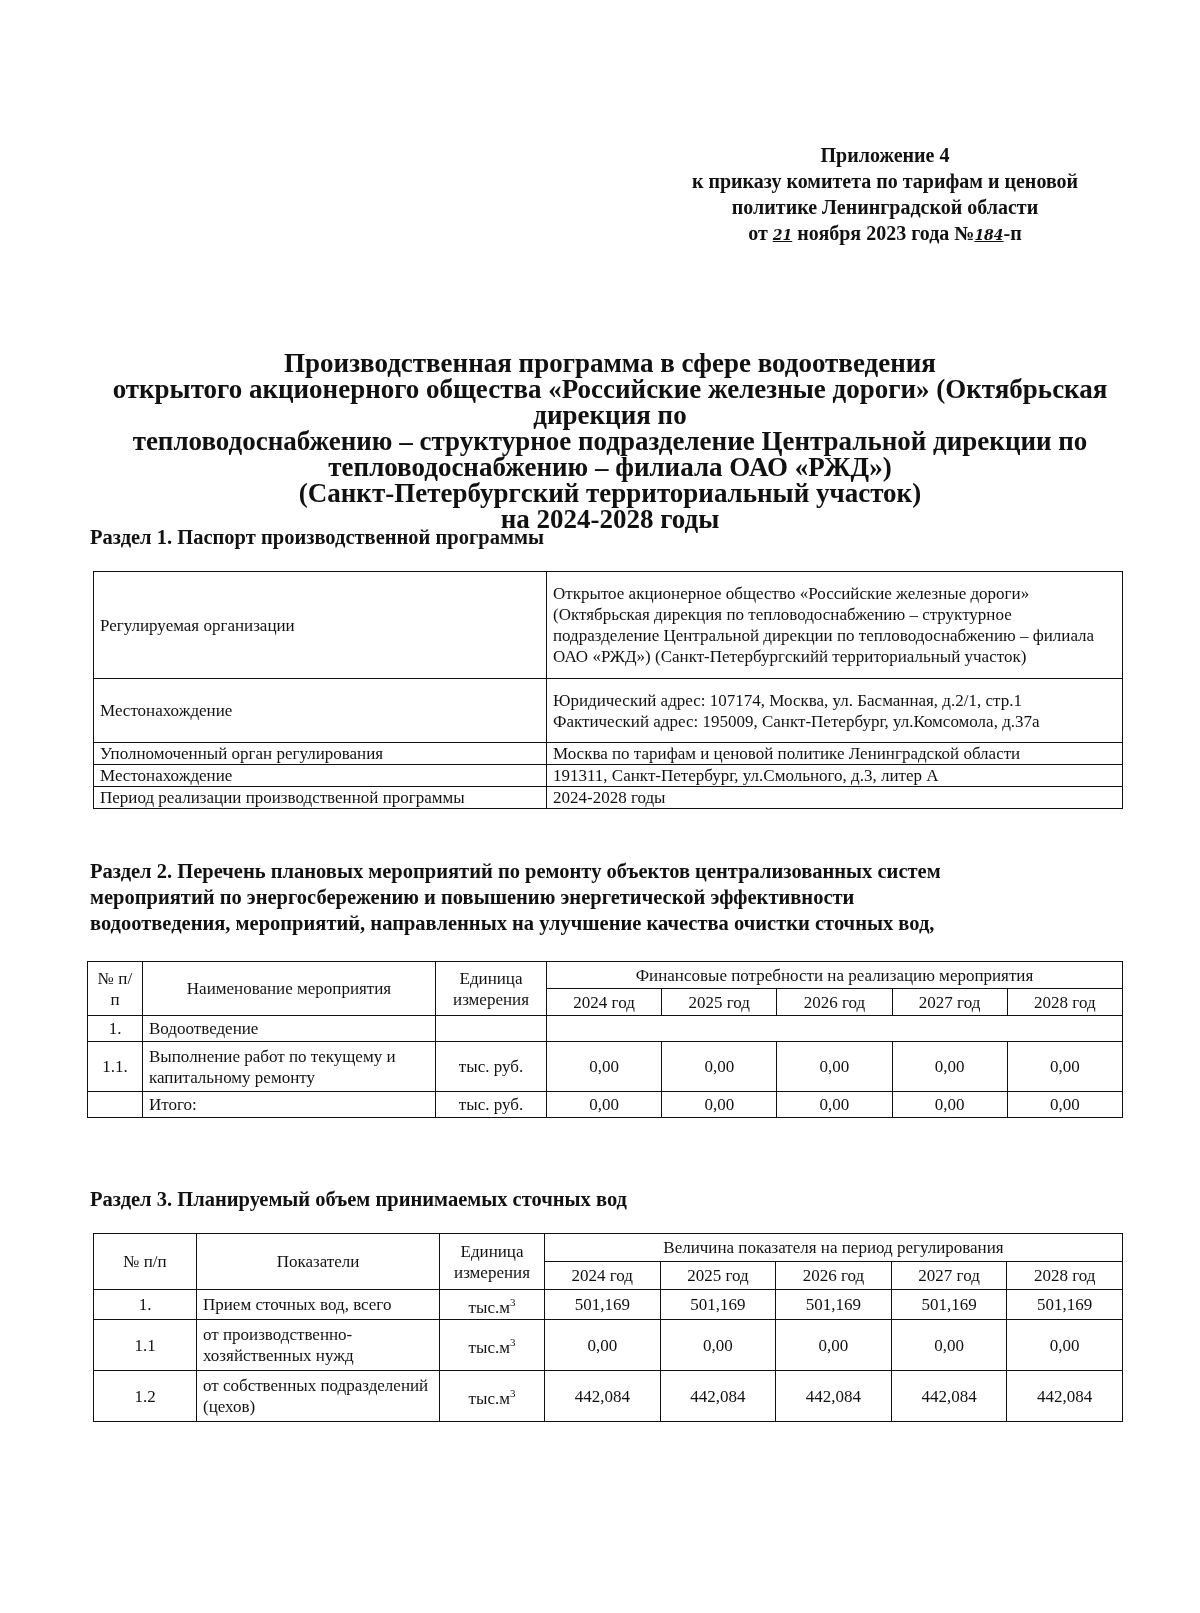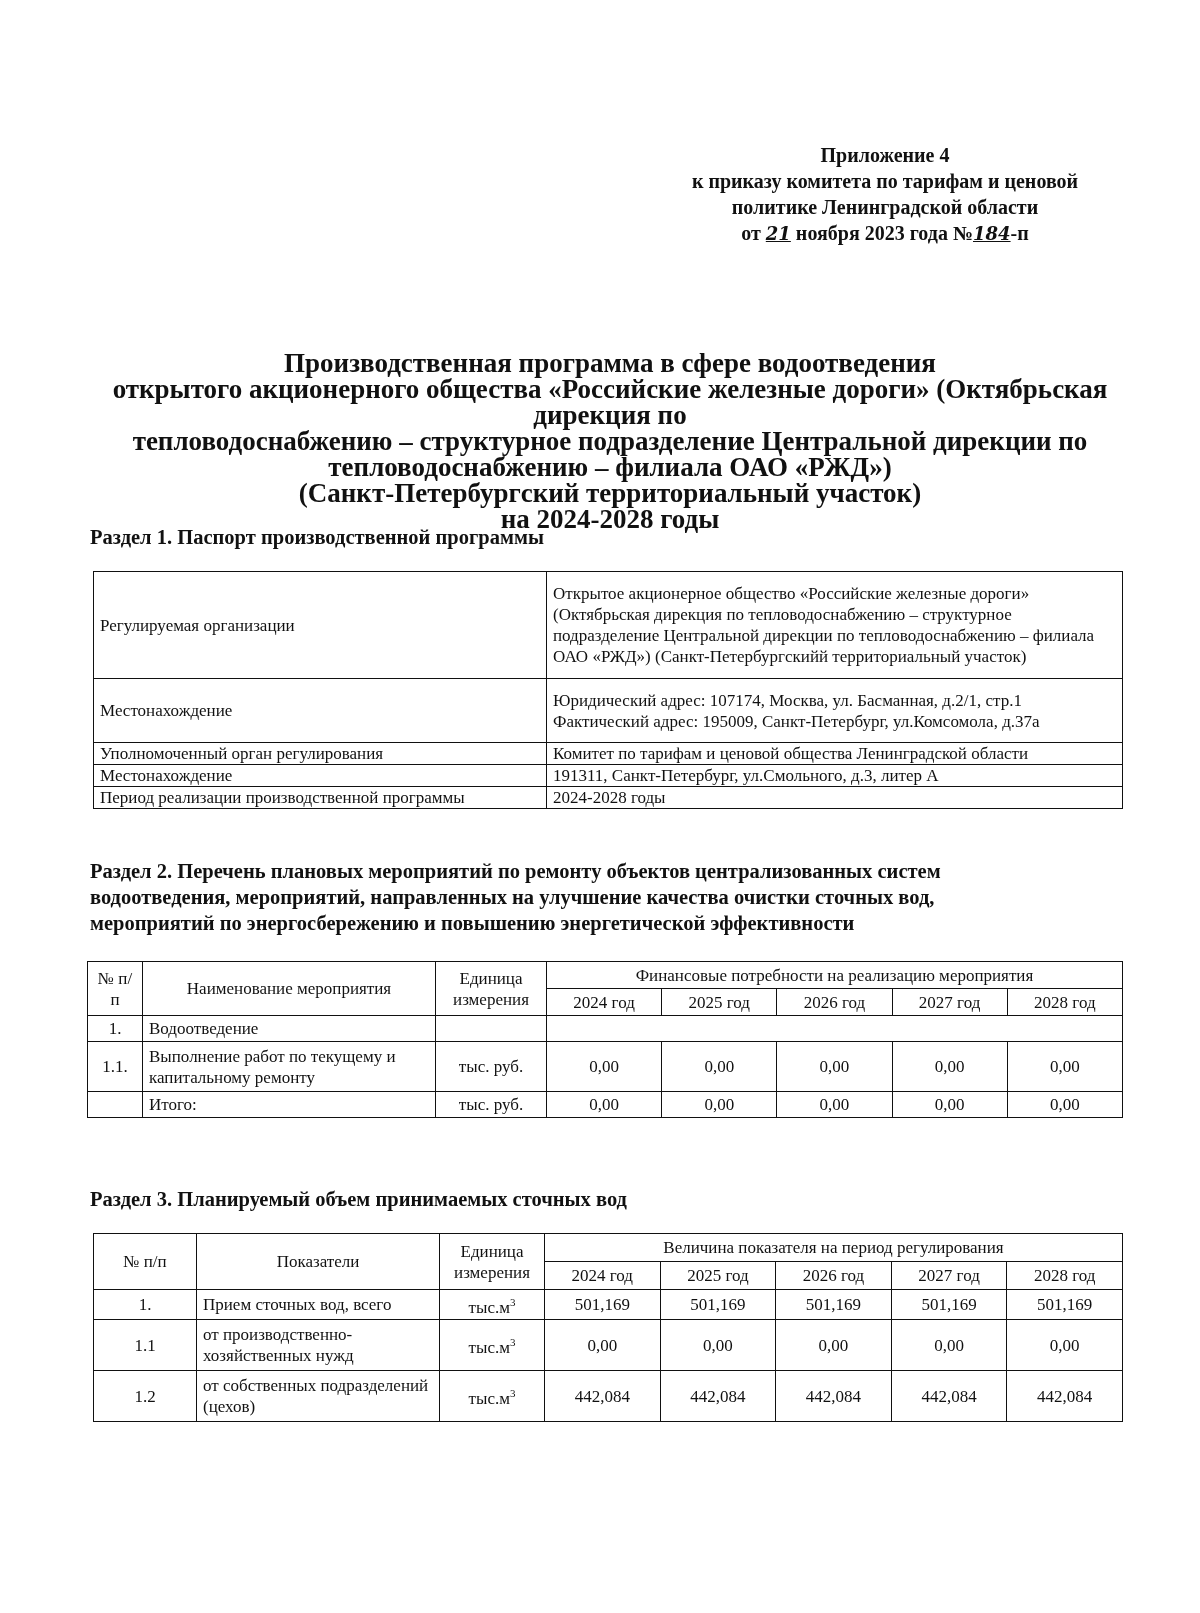--- a/index.html
+++ b/index.html
@@ -4,21 +4,21 @@
 <style>
   html, body { margin: 0; padding: 0; background: #ffffff; }
   body {
     width: 1200px; height: 1613px; position: relative; overflow: hidden;
     font-family: "Liberation Serif", "DejaVu Serif", serif; color: #111;
   }
   .appendix {
     position: absolute; left: 650px; top: 142px; width: 470px;
     text-align: center; font-size: 20px; line-height: 26px; font-weight: bold;
   }
-  .hw { font-style: italic; text-decoration: underline; font-family: "DejaVu Serif", serif; font-size: 18px; }
+  .hw { font-style: italic; text-decoration: underline; font-family: "DejaVu Serif", serif; font-size: 14px; }
   .title {
     position: absolute; left: 90px; top: 350px; width: 1040px;
     text-align: center; font-weight: bold; font-size: 27px; line-height: 26px;
   }
   .section-head {
     position: absolute; left: 90px; width: 1040px;
     font-weight: bold; font-size: 20.5px; line-height: 26px;
   }
   table { border-collapse: collapse; position: absolute; font-size: 17px; }
   td, th { border: 1.5px solid #111; padding: 0 6px; font-weight: normal; }
@@ -62,37 +62,37 @@
       <tr style="height:107px">
     <td class="k">Регулируемая организации</td>
     <td>Открытое акционерное общество «Российские железные дороги» (Октябрьская дирекция по тепловодоснабжению – структурное подразделение Центральной дирекции по тепловодоснабжению – филиала ОАО «РЖД») (Санкт-Петербургскийй территориальный участок)</td>
   </tr>
   <tr style="height:64px">
     <td class="k">Местонахождение</td>
     <td>Юридический адрес: 107174, Москва, ул.  Басманная, д.2/1, стр.1 Фактический адрес: 195009, Санкт-Петербург, ул.Комсомола, д.37а</td>
   </tr>
   <tr>
     <td class="k">Уполномоченный орган регулирования</td>
-    <td>Комитет по тарифам и ценовой общества Ленинградской области</td>
+    <td>Москва по тарифам и ценовой политике Ленинградской области</td>
   </tr>
   <tr>
     <td class="k">Местонахождение</td>
     <td>191311, Санкт-Петербург, ул.Смольного, д.3, литер А</td>
   </tr>
   <tr>
     <td class="k">Период реализации производственной программы</td>
     <td>2024-2028 годы</td>
   </tr>
 </tbody>
   </table>
 
 <div class="section-head" style="top:858px">
   <div>Раздел 2. Перечень плановых мероприятий по ремонту объектов централизованных систем</div>
+  <div>мероприятий по энергосбережению и повышению энергетической эффективности</div>
   <div>водоотведения, мероприятий, направленных на улучшение качества очистки сточных вод,</div>
-  <div>мероприятий по энергосбережению и повышению энергетической эффективности</div>
 </div>
 
 <table class="t2">
   <tbody>
       <tr style="height:27px">
     <td rowspan="2" style="width:42px">№ п/п</td>
     <td rowspan="2" style="width:280px">Наименование мероприятия</td>
     <td rowspan="2" style="width:98px">Единица измерения</td>
     <td colspan="5">Финансовые потребности на реализацию мероприятия</td>
   </tr>

